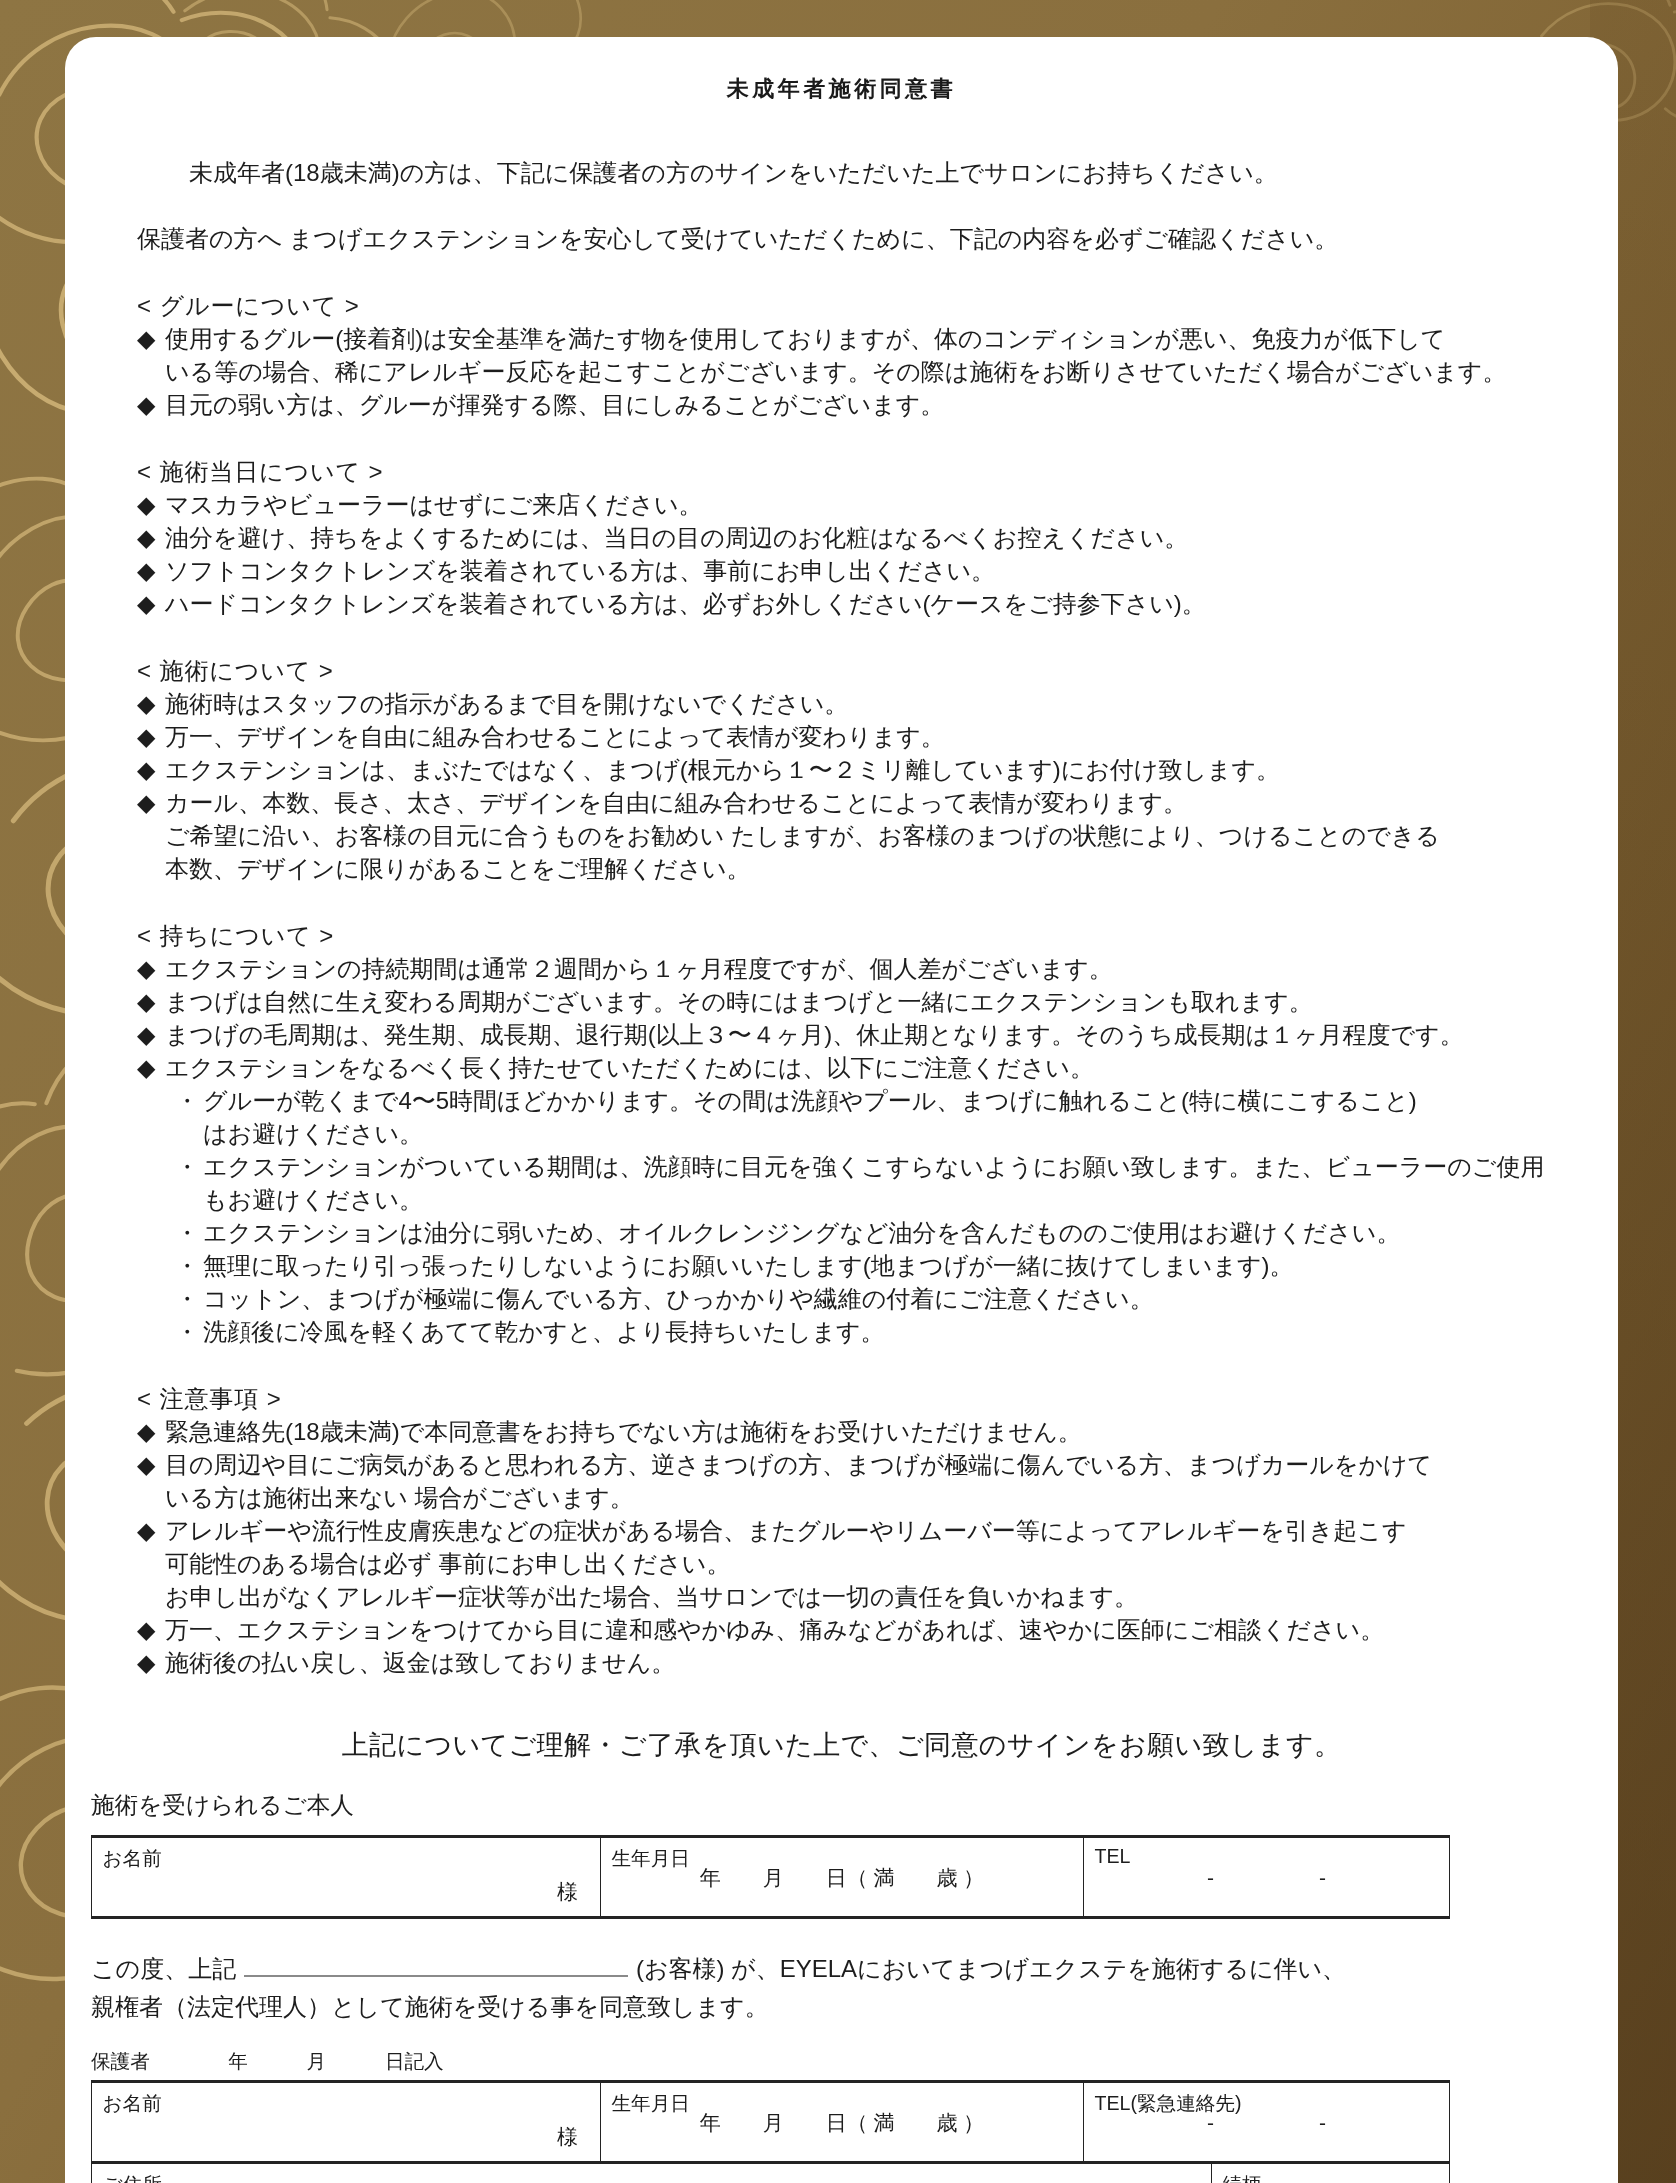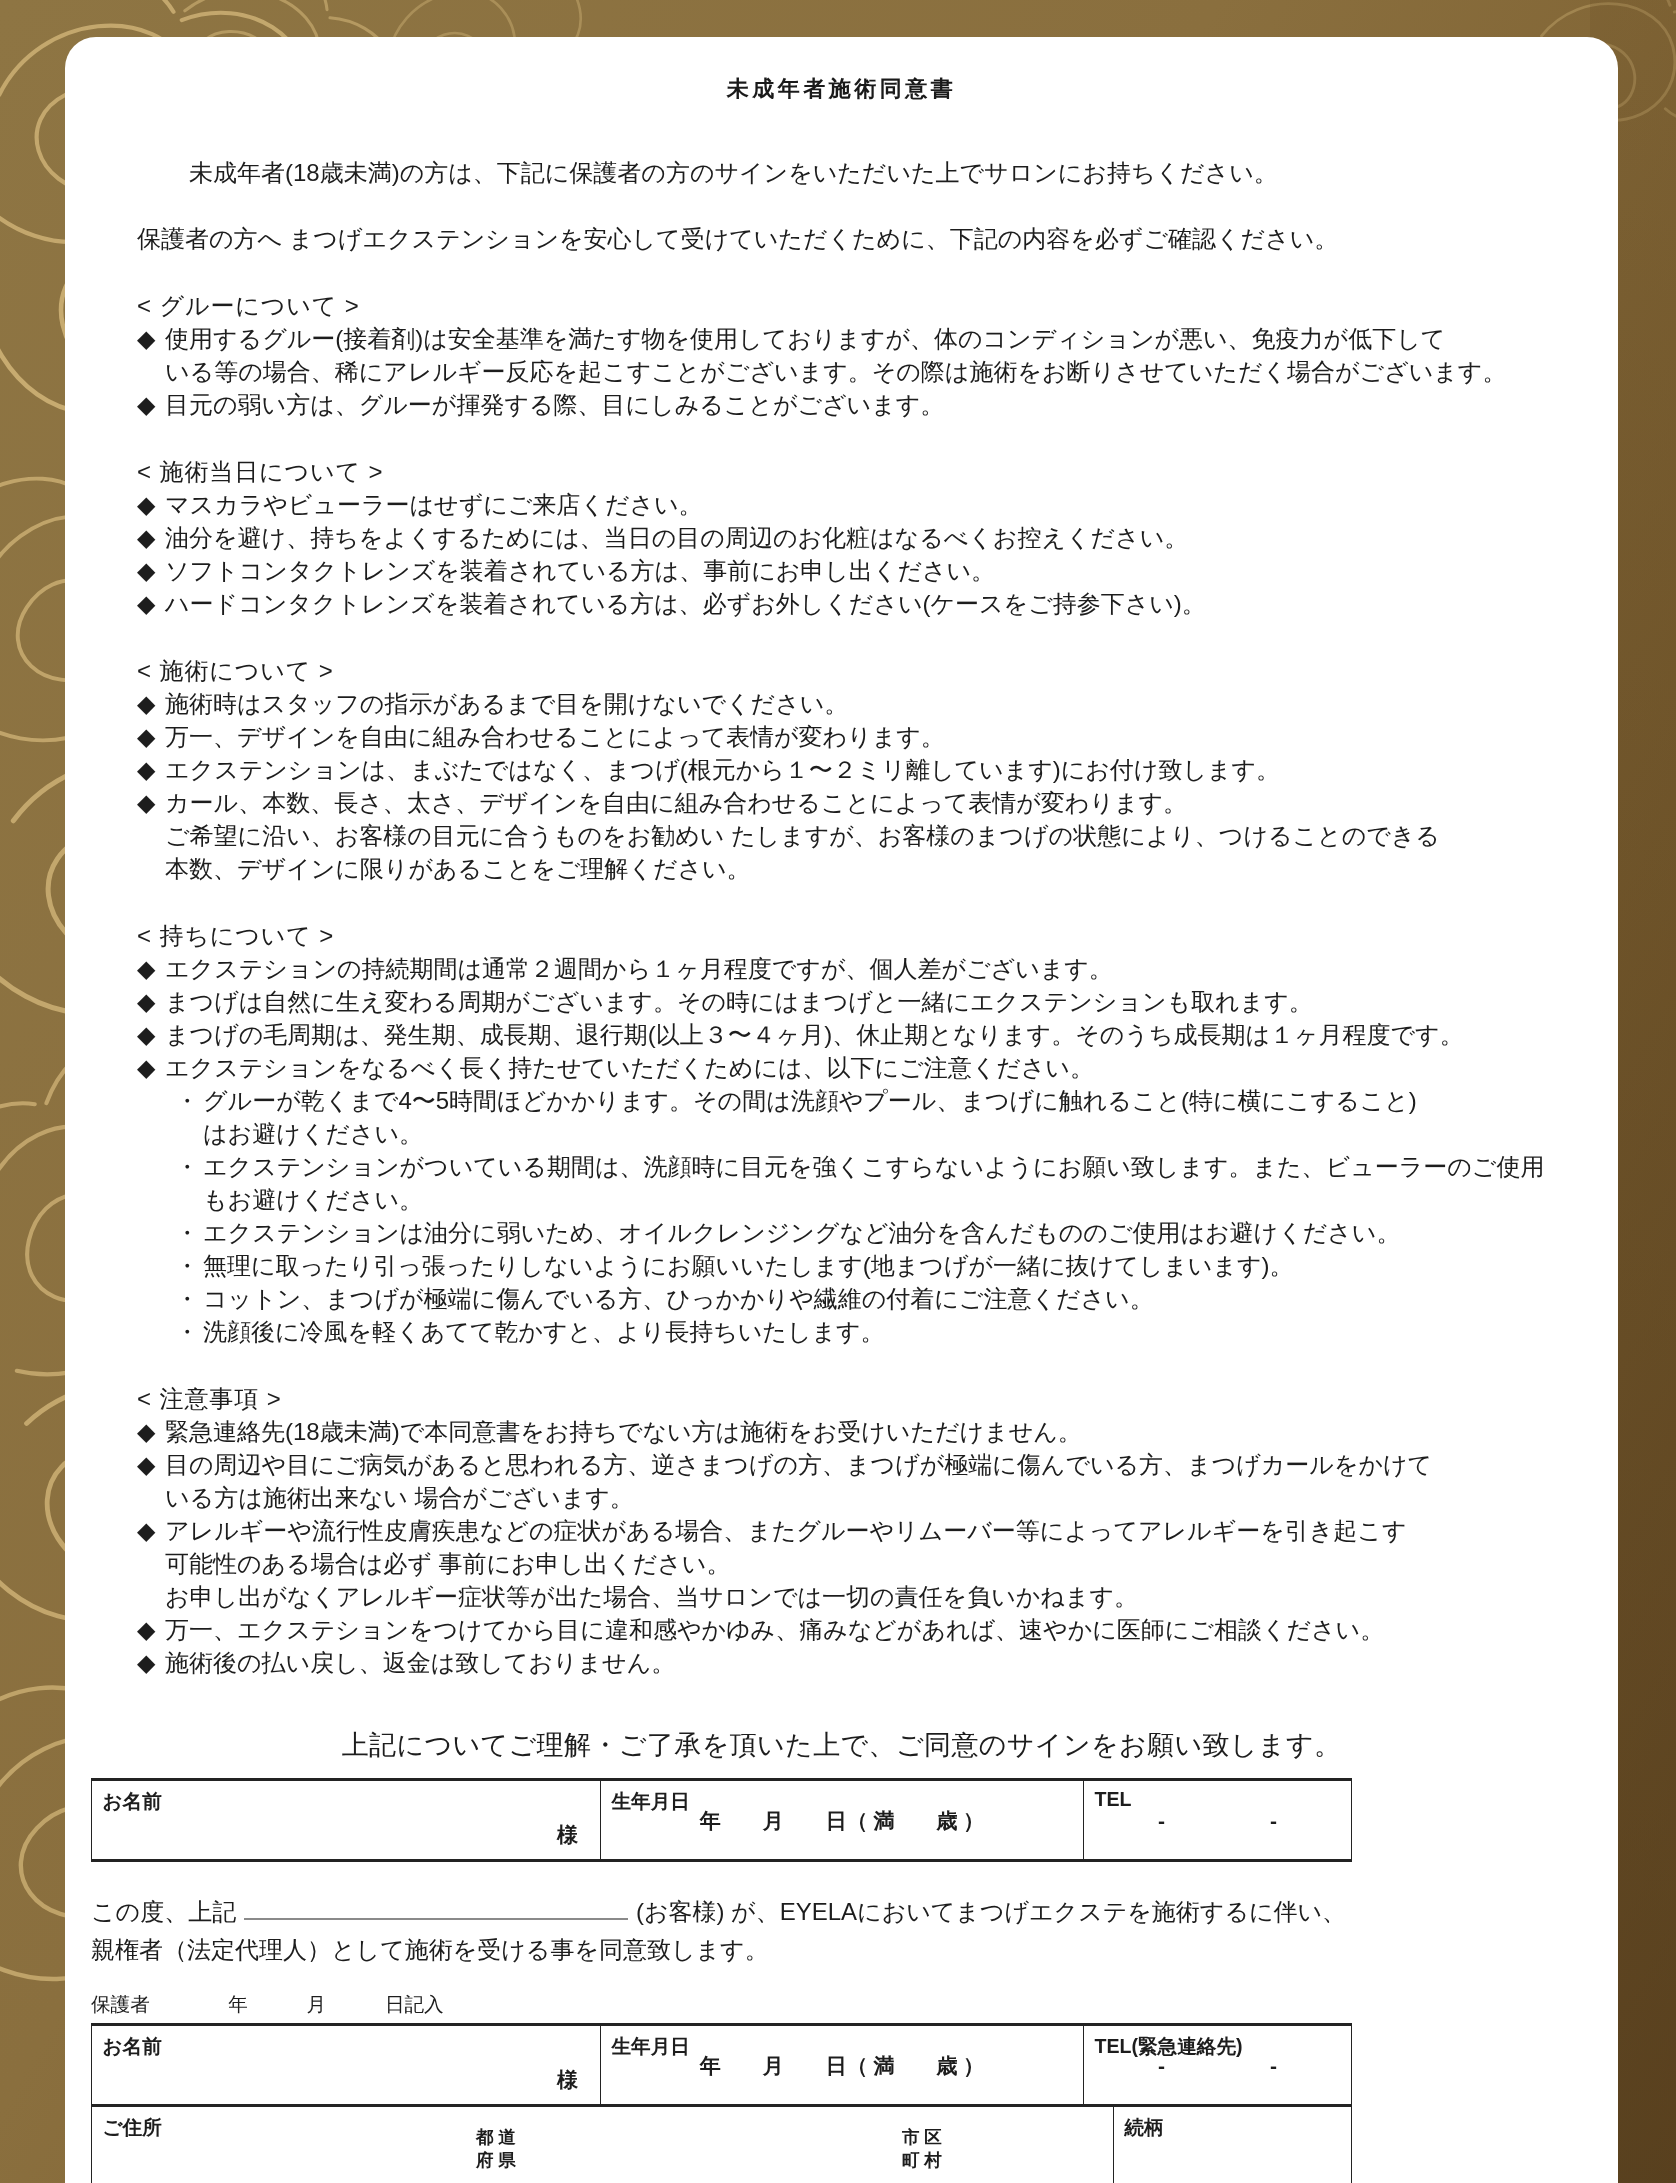--- a/index.html
+++ b/index.html
@@ -17,21 +17,21 @@
   .intro1{margin:44px 0 0 98px;}
   .intro2{margin:33px 0 0 46px;}
   .section{margin-top:34px;margin-left:46px;}
   .heading{letter-spacing:0.9px;}
   .item{position:relative;padding-left:28px;}
   .item .mark{position:absolute;left:0;top:0;}
   .item .txt{white-space:pre-line;}
   .item.sub{margin-left:38px;}
   .sign-request{font-size:27px;line-height:38px;text-align:center;margin-top:47px;letter-spacing:0.4px;}
   .recipient-heading{font-size:23.6px;line-height:31px;margin-top:26px;}
-  .ftable{width:1261px;margin-top:14px;border:1.7px solid #232323;border-top-width:3.9px;border-bottom-width:3.9px;background:#fff;box-sizing:border-box;font-weight:bold;}
+  .ftable{width:1359px;margin-top:14px;border:1.7px solid #232323;border-top-width:3.9px;border-bottom-width:3.9px;background:#fff;box-sizing:border-box;}
   .frow{display:flex;}
   .fcell{position:relative;height:78px;border-left:1.7px solid #232323;box-sizing:border-box;flex:none;}
   .fcell:first-child{border-left:none;}
   .c-name{width:508px;}
   .c-birth{width:483px;}
   .c-tel{flex:1;}
   .frow2{display:flex;border-top:3.9px solid #232323;}
   .c-addr{flex:1;position:relative;height:81px;}
   .c-rel{width:238px;position:relative;border-left:1.7px solid #232323;box-sizing:border-box;}
   .cell-label{position:absolute;top:7px;left:10.5px;font-size:19.6px;color:#1d1d1d;white-space:pre;}
@@ -130,20 +130,21 @@
             <div class="t item"><span class="mark">◆</span><span class="txt">アレルギーや流行性皮膚疾患などの症状がある場合、またグルーやリムーバー等によってアレルギーを引き起こす
 可能性のある場合は必ず 事前にお申し出ください。
 お申し出がなくアレルギー症状等が出た場合、当サロンでは一切の責任を負いかねます。</span></div>
             <div class="t item"><span class="mark">◆</span><span class="txt">万一、エクステションをつけてから目に違和感やかゆみ、痛みなどがあれば、速やかに医師にご相談ください。</span></div>
             <div class="t item"><span class="mark">◆</span><span class="txt">施術後の払い戻し、返金は致しておりません。</span></div>
           </div>
         </div>
 
       <div class="sign-request">上記についてご理解・ご了承を頂いた上で、ご同意のサインをお願い致します。</div>
 
+      <div class="t recipient-heading">施術を受けられるご本人</div>
 
       <div class="ftable">
         <div class="frow">
           <div class="fcell c-name">
             <span class="cell-label">お名前</span>
             <span class="name-suffix">様</span>
           </div>
           <div class="fcell c-birth">
             <span class="cell-label">生年月日</span>
             <span class="center-line">年　　月　　日（ 満　　歳 ）</span>

